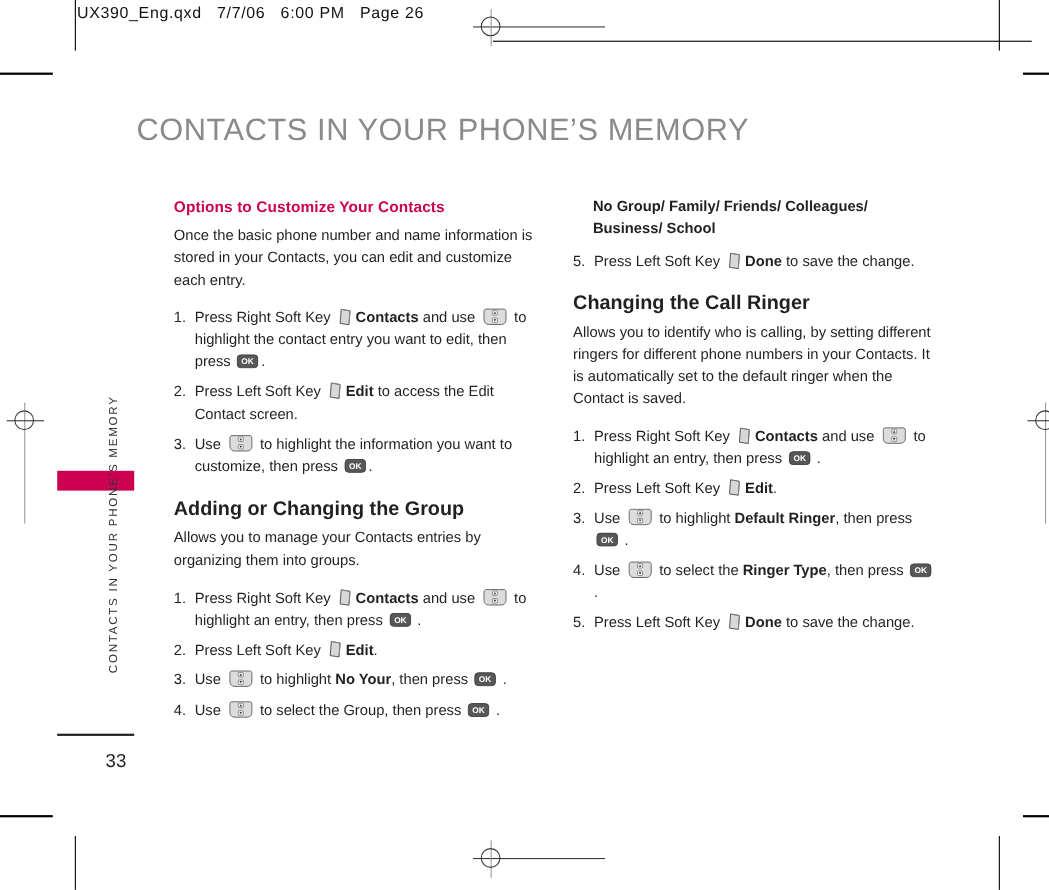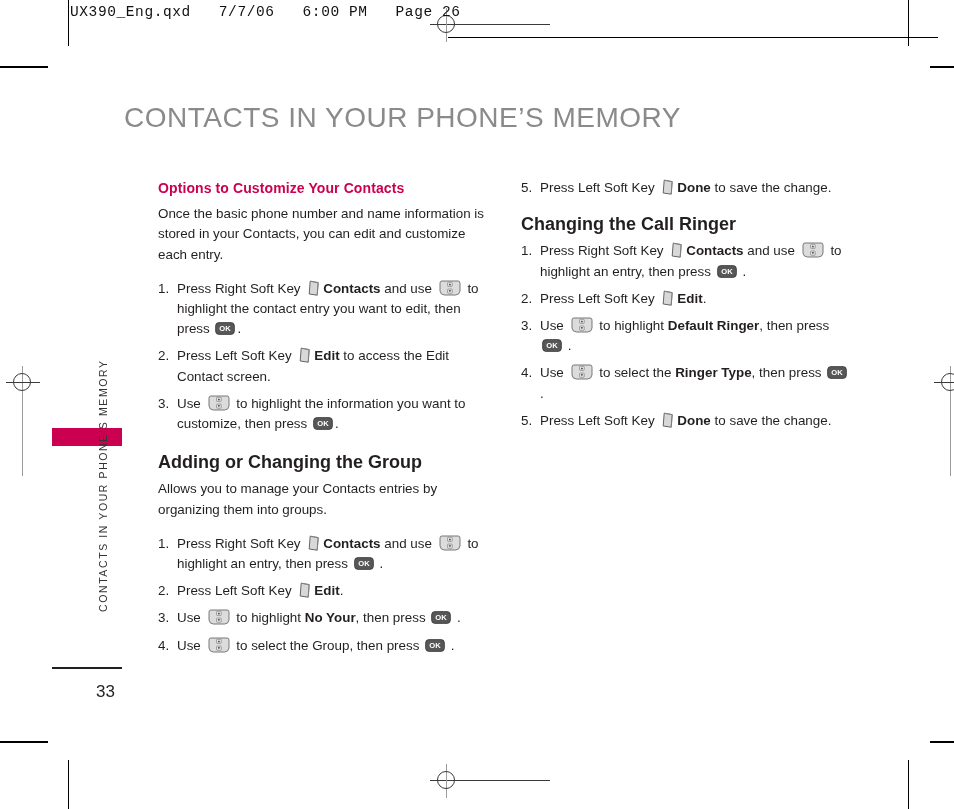--- a/index.html
+++ b/index.html
@@ -41,21 +41,21 @@
   .reg.wide { width: 120px; margin-left: -43px; }
   .reg.wide .hline { width: 120px; }
   .reg.tall { height: 110px; margin-top: -38px; }
   .reg.tall .vline { height: 110px; }
 
   
   .slug {
     position: absolute;
     left: 70px;
     top: 4px;
-    font-family: Liberation Mono, monospace;
+    font-family: Liberation Sans, sans-serif;
     font-size: 14.5px;
     letter-spacing: 0.6px;
     color: #111;
     white-space: pre;
   }
   .slug-underline {
     position: absolute;
     left: 448px; top: 37px;
     width: 490px; height: 1px;
     background: #000;
@@ -310,28 +310,30 @@
             <rect x="8.6" y="9.1" width="4.6" height="4.1" rx="0.7" fill="#efefef" stroke="#6a6a6a" stroke-width="0.6"></rect>
             <path d="M10.9 12.2 L9.7 10.2 H12.1 Z" fill="#333"></path>
           </svg></span><span> to select the Group, then press </span><span class="ico ico-ok"><svg viewBox="0 0 20 13" width="20" height="13">
             <rect x="0.6" y="0.6" width="18.8" height="11.8" rx="3.4" fill="#575757" stroke="#3a3a3a" stroke-width="0.8"></rect>
             <text x="10" y="9.3" text-anchor="middle" font-family="Liberation Sans, sans-serif" font-size="7.6" font-weight="bold" fill="#ffffff">OK</text>
           </svg></span><span> .</span></li>
     </ol>
 </div>
 
 <div class="col col-right">
+  <p class="grouplist">No Group/ Family/ Friends/ Colleagues/ Business/ School</p>
   <ol class="steps">
       <li><span class="num">5.</span><span>Press Left Soft Key </span><span class="ico ico-soft"><svg viewBox="0 0 13 17" width="13" height="17">
             <path d="M3.2 1.2 L11.2 2.6 L10.2 15.2 L2.2 14.0 Z" fill="#d8d8d8" stroke="#555" stroke-width="0.9"></path>
             <path d="M3.2 1.2 L11.2 2.6 L10.2 15.2" fill="none" stroke="#888" stroke-width="0.7"></path>
           </svg></span><span class="b">Done</span><span> to save the change.</span></li>
     </ol>
 
   <h3 class="sub tight">Changing the Call Ringer</h3>
+  <p class="body">Allows you to identify who is calling, by setting different ringers for different phone numbers in your Contacts. It is automatically set to the default ringer when the Contact is saved.</p>
   <ol class="steps">
       <li><span class="num">1.</span><span>Press Right Soft Key </span><span class="ico ico-soft"><svg viewBox="0 0 13 17" width="13" height="17">
             <path d="M3.2 1.2 L11.2 2.6 L10.2 15.2 L2.2 14.0 Z" fill="#d8d8d8" stroke="#555" stroke-width="0.9"></path>
             <path d="M3.2 1.2 L11.2 2.6 L10.2 15.2" fill="none" stroke="#888" stroke-width="0.7"></path>
           </svg></span><span class="b">Contacts</span><span> and use </span><span class="ico ico-nav"><svg viewBox="0 0 22 16" width="22" height="16">
             <path d="M2.2 1 H19.8 A2.6 2.6 0 0 1 21 3.4 V11 A4.6 4.6 0 0 1 16.6 15 H5.4 A4.6 4.6 0 0 1 1 11 V3.4 A2.6 2.6 0 0 1 2.2 1 Z" fill="#dcdcdc" stroke="#6a6a6a" stroke-width="0.9"></path>
             <rect x="8.6" y="2.3" width="4.6" height="4.1" rx="0.7" fill="#efefef" stroke="#6a6a6a" stroke-width="0.6"></rect>
             <path d="M10.9 3.3 L12.1 5.3 H9.7 Z" fill="#333"></path>
             <rect x="8.6" y="9.1" width="4.6" height="4.1" rx="0.7" fill="#efefef" stroke="#6a6a6a" stroke-width="0.6"></rect>
             <path d="M10.9 12.2 L9.7 10.2 H12.1 Z" fill="#333"></path>

